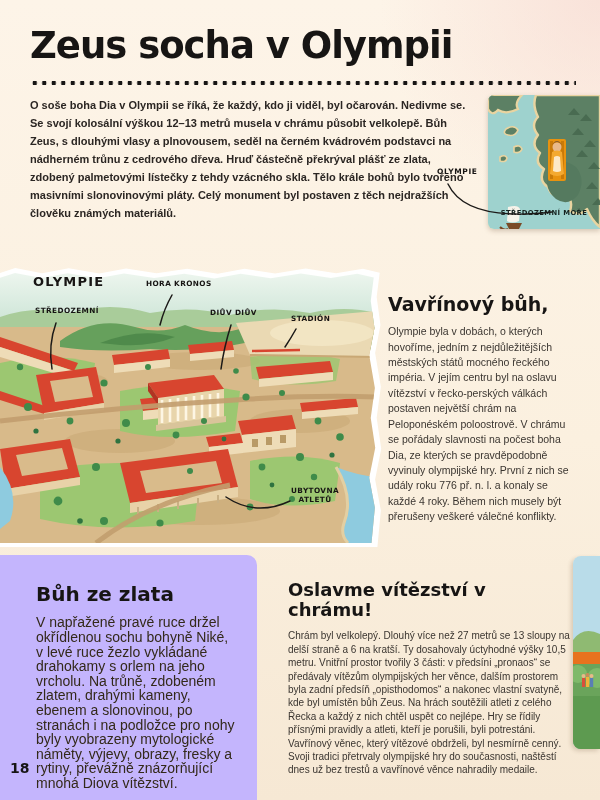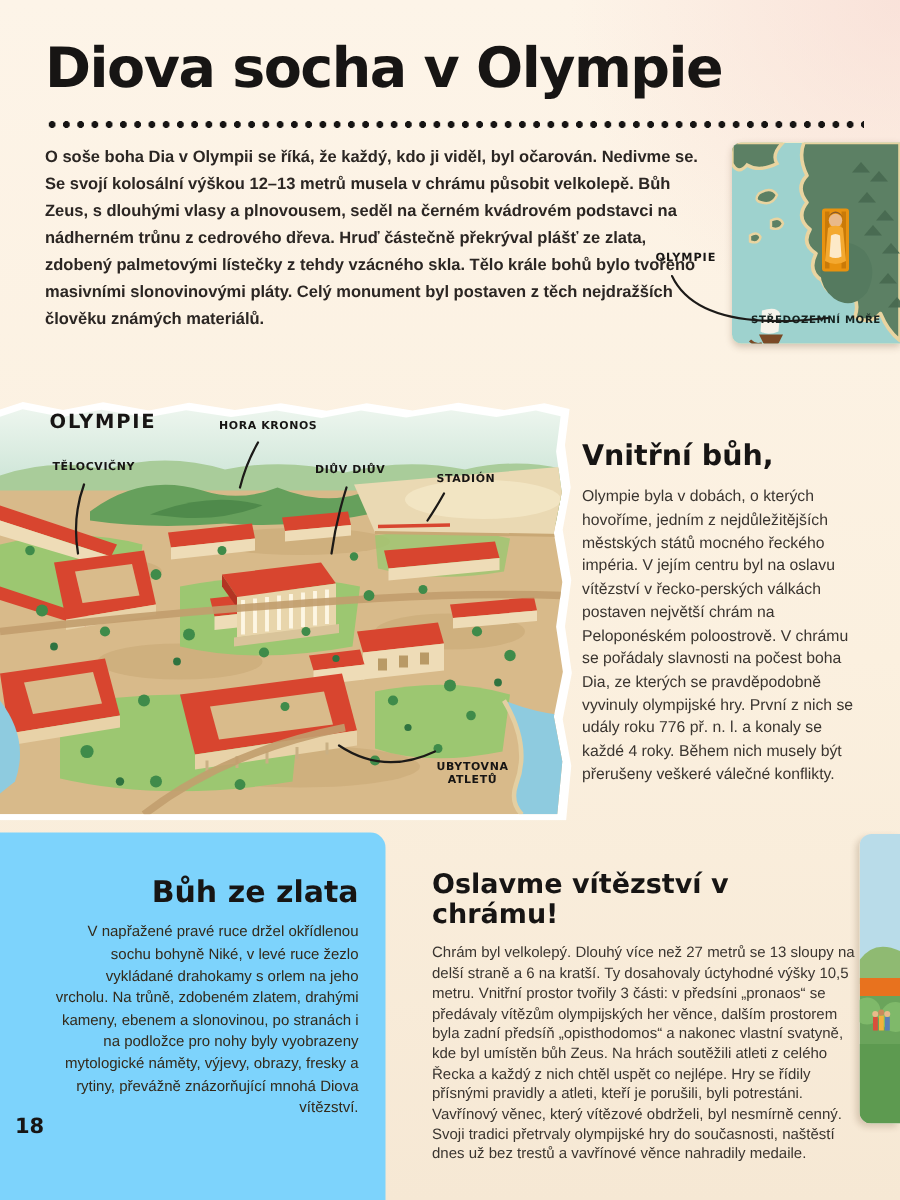--- a/index.html
+++ b/index.html
@@ -59,57 +59,57 @@
   }
   .scene svg.scene-art{
     position:absolute; left:0; top:5px; width:376px; height:272px;
     clip-path:polygon(0% 2.5%,4% .7%,11% 2.6%,18% .8%,26% 2.7%,33% .9%,41% 2.6%,49% 1%,57% 2.8%,64% 1%,72% 2.7%,80% .9%,88% 2.6%,95% 1%,99.4% 2.4%,98.6% 11%,99.6% 21%,98.2% 31%,99.7% 43%,98.6% 54%,99.8% 65%,98.2% 76%,99.7% 87%,98.8% 100%,0% 100%);
   }
   .scene-label{
     position:absolute; font-family:"DejaVu Sans", sans-serif;
     font-weight:700; font-size:7.3px; letter-spacing:.4px; color:#171514; white-space:nowrap;
   }
   .scene-label.big{ font-size:13px; font-weight:800; letter-spacing:1.2px; }
-  .scene-label.two-line{ text-align:center; line-height:9px; white-space:normal;margin-top:20px; }
+  .scene-label.two-line{ text-align:center; line-height:9px; white-space:normal; }
 
   
   h2.block-head{
     font-family:"DejaVu Sans", sans-serif;
     font-weight:800; color:#171514; line-height:1.12;
   }
   .col-right{ left:388px; top:294px; width:182px; }
   .col-right h2{ font-size:19px; }
   .col-right p{ margin-top:9px; font-size:10.5px; line-height:15.4px; color:#3a3530; }
 
   .yellow-box{
     left:0; top:555px; width:257px; height:245px;
-    background:#7dd3fc; border-radius:0 10px 0 0; padding:28px 18px 0 36px;text-align:right;
+    background:#c4b5fd; border-radius:0 10px 0 0; padding:28px 18px 0 36px;
   }
   .yellow-box h2{ font-size:20px; }
-  .yellow-box p{ margin-top:10px; font-size:10px; line-height:14.6px; color:#33291a; }
+  .yellow-box p{ margin-top:10px; font-size:14px; line-height:14.6px; color:#33291a; }
   .page-number{
-    left:10px; top:743px; font-family:"DejaVu Sans", sans-serif;
+    left:10px; top:760px; font-family:"DejaVu Sans", sans-serif;
     font-weight:800; font-size:14px; color:#171514;
   }
 
   .bottom-article{ left:288px; top:580px; width:286px; }
   .bottom-article h2{ font-size:18px; }
   .bottom-article p{ margin-top:9px; font-size:10px; line-height:13.4px; color:#3a3530; }
 
   
   .edge-sliver{
     left:573px; top:556px; width:27px; height:193px;
     border-radius:8px 0 0 8px; overflow:hidden;
     box-shadow:-2px 2px 4px rgba(90,60,30,.2);
   }
 </style>
 </head>
 <body>
 
-<h1 class="abs title">Diova socha v Olympie</h1>
+<h1 class="abs title">Zeus socha v Olympii</h1>
 <div class="abs dotted-rule"></div>
 
 <p class="abs intro">O soše boha Dia v Olympii se říká, že každý, kdo ji viděl, byl očarován. Nedivme se. Se svojí kolosální výškou 12–13 metrů musela v chrámu působit velkolepě. Bůh Zeus, s dlouhými vlasy a plnovousem, seděl na černém kvádrovém podstavci na nádherném trůnu z cedrového dřeva. Hruď částečně překrýval plášť ze zlata, zdobený palmetovými lístečky z tehdy vzácného skla. Tělo krále bohů bylo tvořeno masivními slonovinovými pláty. Celý monument byl postaven z těch nejdražších člověku známých materiálů.</p>
 
 <div class="abs map-panel">
   <svg width="112" height="182" viewBox="0 0 112 182">
     <rect x="0" y="0" width="112" height="182" fill="#9ed2ce"></rect>
 
     <path d="M0,0 L34,0 Q26,8 30,14 Q18,20 10,15 Q4,22 0,14 Z" fill="#5c8064" stroke="#e9d4a0" stroke-width="2.2"></path>
 
@@ -316,29 +316,29 @@
       <path d="M172,24 Q164,38 160,54"></path>
       <path d="M56,52 Q48,74 52,98"></path>
       <path d="M231,54 Q224,76 221,98"></path>
       <path d="M296,58 Q291,67 285,76"></path>
       <path d="M290,230 Q256,246 226,226"></path>
     </g>
   </svg>
 
   <span class="scene-label big" style="left:33px; top:8px;">OLYMPIE</span>
   <span class="scene-label" style="left:146px; top:13px;">HORA KRONOS</span>
-  <span class="scene-label" style="left:35px; top:40px;">TĚLOCVIČNY</span>
+  <span class="scene-label" style="left:35px; top:40px;">STŘEDOZEMNÍ</span>
   <span class="scene-label" style="left:210px; top:42px;">DIŮV DIŮV</span>
   <span class="scene-label" style="left:291px; top:48px;">STADIÓN</span>
   <span class="scene-label two-line" style="left:286px; top:220px; width:58px;"><span>UBYTOVNA</span><br><span>ATLETŮ</span></span>
 </div>
 
 <section class="abs col-right">
   <h2 class="block-head">
-    <span style="display:block">Vnitřní bůh,</span>
+    <span style="display:block">Vavřínový bůh,</span>
   </h2>
   <p>Olympie byla v dobách, o kterých hovoříme, jedním z nejdůležitějších městských států mocného řeckého impéria. V jejím centru byl na oslavu vítězství v řecko-perských válkách postaven největší chrám na Peloponéském poloostrově. V chrámu se pořádaly slavnosti na počest boha Dia, ze kterých se pravděpodobně vyvinuly olympijské hry. První z nich se udály roku 776 př. n. l. a konaly se každé 4 roky. Během nich musely být přerušeny veškeré válečné konflikty.</p>
 </section>
 
 <section class="abs yellow-box">
   <h2 class="block-head">
     <span style="display:block">Bůh ze zlata</span>
   </h2>
   <p>V napřažené pravé ruce držel okřídlenou sochu bohyně Niké, v levé ruce žezlo vykládané drahokamy s orlem na jeho vrcholu. Na trůně, zdobeném zlatem, drahými kameny, ebenem a slonovinou, po stranách i na podložce pro nohy byly vyobrazeny mytologické náměty, výjevy, obrazy, fresky a rytiny, převážně znázorňující mnohá Diova vítězství.</p>
 </section>

